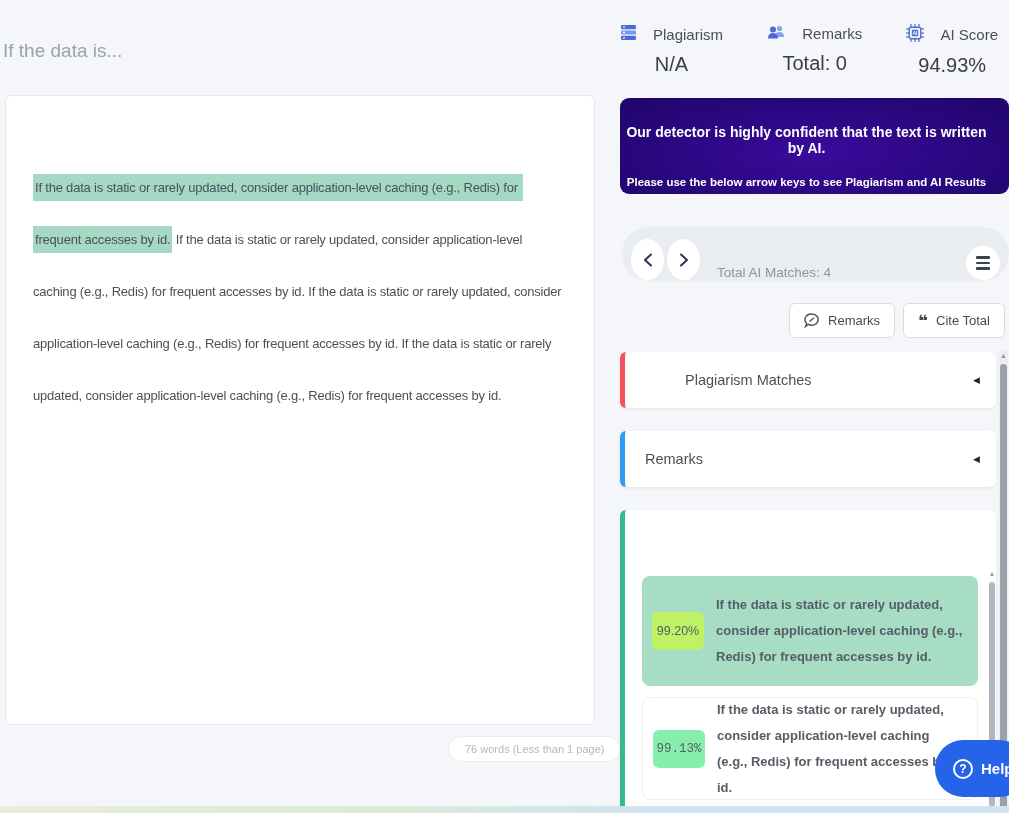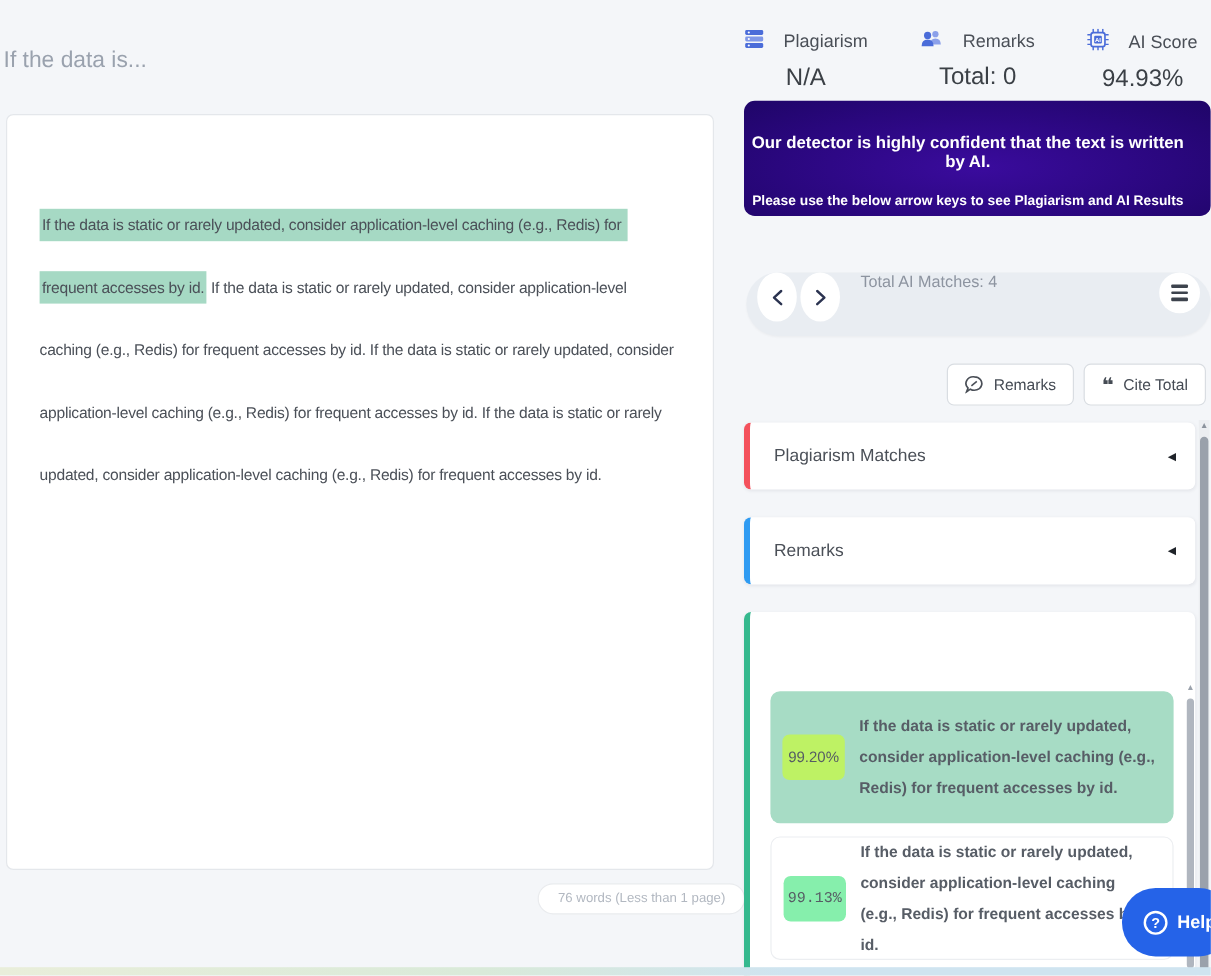--- a/index.html
+++ b/index.html
@@ -29,31 +29,31 @@
 
   
   .stats { left:620px; top:24px; width:378px; display:flex; justify-content:space-between; }
   .stat { display:flex; flex-direction:column; align-items:center; }
   .stat-top { display:flex; align-items:center; gap:16px; font-size:15px; color:#4a4f57; }
   .stat-value { font-size:20px; font-weight:normal; color:#3b4046; margin-top:9px; }
   .svgicon { display:inline-block; vertical-align:middle; }
 
   
   .banner {
-    left:620px; top:84px; width:389px; height:96px; border-radius:9px;
+    left:620px; top:98px; width:389px; height:96px; border-radius:9px;
     background: radial-gradient(ellipse at 50% 58%, #3a0b9d 0%, #2a077e 60%, #1f0568 100%);
     color:#fff; text-align:center; padding:26px 22px 0 6px;
   }
   .banner-l1 { font-size:14px; font-weight:bold; }
   .banner-l2 { font-size:11.5px; font-weight:bold; margin-top:20px; }
 
   
   .navpill {
     left:622px; top:227px; width:387px; height:53px; border-radius:27px;
-    background:#e9edf2; display:flex; align-items:flex-start; padding:0 9px;
+    background:#e9edf2; display:flex; align-items:flex-end; padding:0 9px;
     box-shadow:0 1px 2px rgba(0,0,0,0.04);
   }
   .circ-btn {
     width:33px; height:41px; border-radius:50%; background:#fff; border:none;
     display:flex; align-items:center; justify-content:center; cursor:pointer;
     color:#2b3350; flex:0 0 auto;
   }
   .circ-btn + .circ-btn { margin-left:3px; }
   .nav-label { margin-left:17px; font-size:13.5px; color:#8d94a0; }
   .menu-btn {
@@ -74,21 +74,21 @@
   
   .panel {
     left:620px; width:376px; background:#fff; border-radius:6px;
     box-shadow:0 1px 3px rgba(20,30,50,0.08);
     overflow:hidden;
   }
   .panel-head { display:flex; align-items:center; justify-content:space-between; padding:0 16px 0 20px; height:56px; }
   .panel-title { font-size:14.5px; color:#4b5058; }
   .arrow-left { font-size:9px; color:#1f2329; }
   .arrow-down { font-size:10px; color:#1f2329; }
-  .p-red   { top:352px; height:56px; border-left:5px solid #f4515c; }
+  .p-red   { top:352px; height:56px; border-left:5px solid #f4515c;padding-left:40px; }
   .p-blue  { top:431px; height:56px; border-left:5px solid #2f9bf2; }
   .p-green { top:510px; height:303px; border-left:5px solid #35b98e; border-bottom-left-radius:0; border-bottom-right-radius:0; }
 
   .match-card {
     position:absolute; left:17px; width:336px; border-radius:8px;
     display:flex; align-items:center; gap:12px; padding:12px 14px 12px 10px;
   }
   .match-selected { top:66px; height:110px; background:#a7dcc5; }
   .match-plain { top:187px; height:103px; background:#fff; border:1px solid #eceef1; }
   .match-badge {

